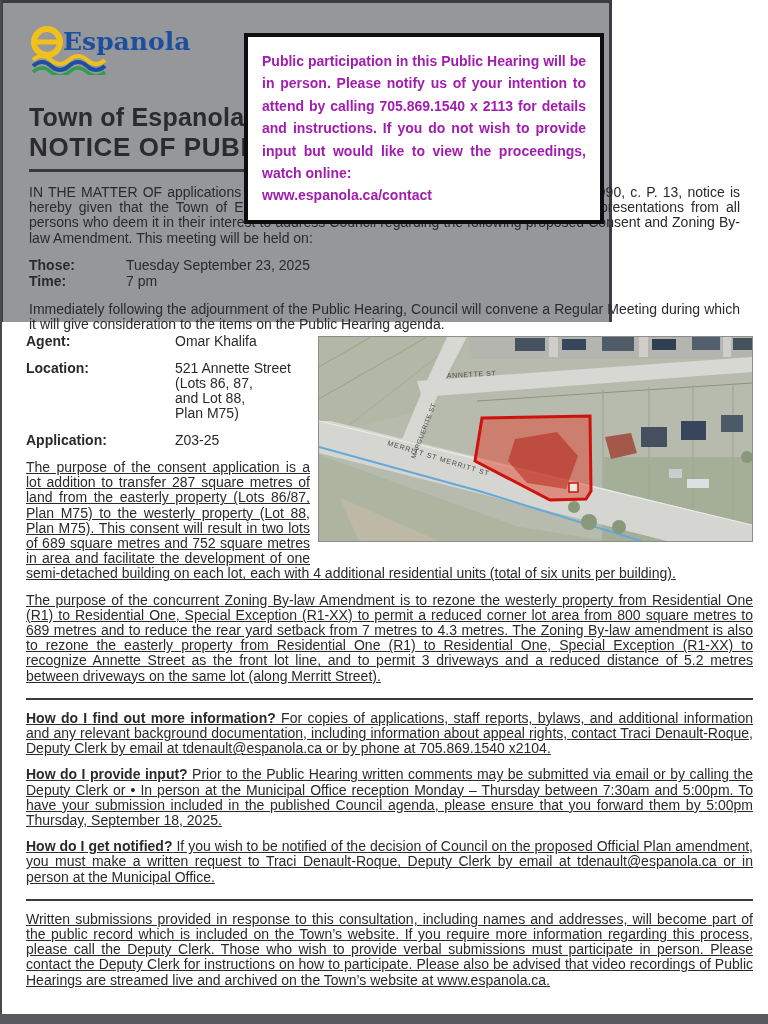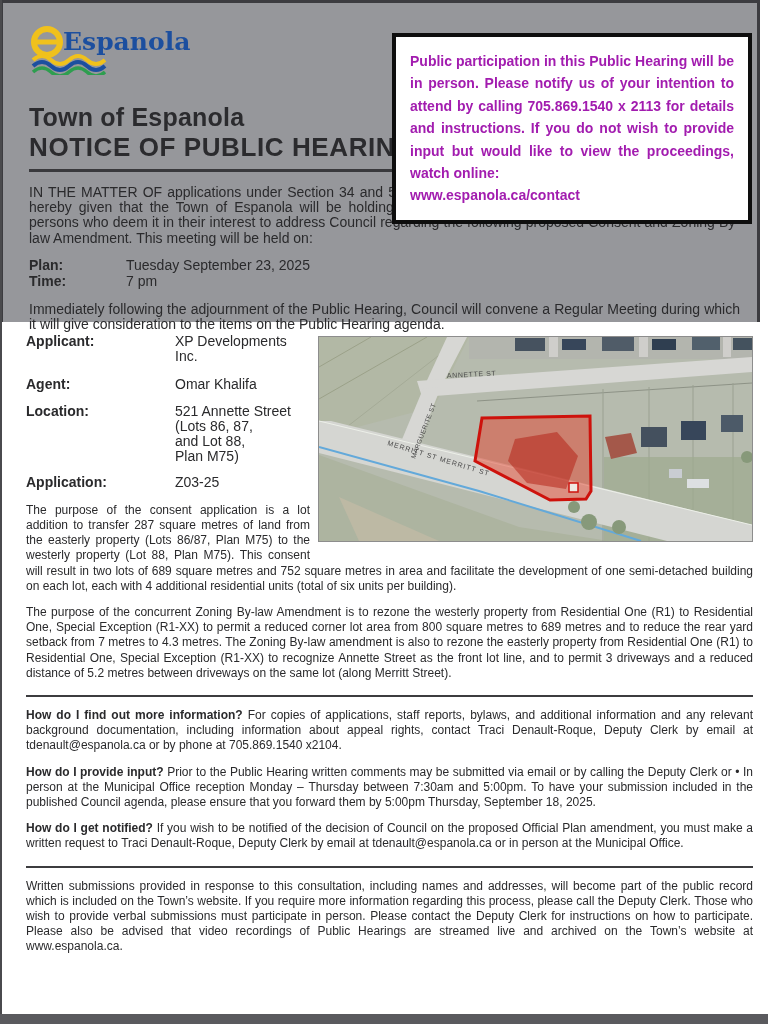--- a/index.html
+++ b/index.html
@@ -3,21 +3,21 @@
 <meta charset="utf-8">
 <style>
   * { margin:0; padding:0; box-sizing:border-box; }
   html,body { width:768px; background:#fff; }
   body { font-family:"Liberation Sans", sans-serif; color:#2a2a2c; }
   .page { position:relative; width:768px; height:1024px; background:#fff; overflow:hidden; }
   .left-edge { position:absolute; left:0; top:0; bottom:0; width:2px; background:#4a4a4d; z-index:5; }
   .bottom-bar { position:absolute; left:0; bottom:0; width:768px; height:10px; background:#5a5a5e; z-index:6; }
 
   
-  .gray-header { position:relative; width:760px; height:322px; background:#96979b;
+  .gray-header { position:relative; width:612px; height:322px; background:#96979b;
                  border:3px solid #3c3c40; border-bottom:none; padding:0 32px 10px 26px; }
   .logo { margin-top:20px; height:52px; }
   .title-block { margin-top:29px; line-height:1.05; }
   .title1 { font-size:25px; font-weight:bold; color:#2b2b2e; letter-spacing:0.2px; }
   .title2 { font-size:26px; font-weight:bold; color:#2b2b2e; letter-spacing:0.6px; margin-top:4px; }
   .title-rule { width:368px; border-top:3px solid #39393c; margin-top:7px; }
   .intro { margin-top:13px; font-size:14px; line-height:15.4px; text-align:justify; width:711px; }
   .meeting { margin-top:12px; font-size:14px; line-height:15.8px; }
   .mlabel { display:inline-block; width:97px; font-weight:bold; }
   .adjourn { margin-top:12px; font-size:14px; line-height:15.4px; text-align:justify; width:711px; }
@@ -27,21 +27,21 @@
                        line-height:1.6; color:#a21caf; text-align:justify; z-index:2; }
 
   
   .content { padding:12px 15px 0 26px; }
   .map-wrap { float:right; width:435px; height:206px; margin:2px 0 10px 8px;
               border:1px solid #8d8d8d; background:#b6bbae; }
   .fields { font-size:14px; line-height:15.4px; }
   .frow { margin-bottom:12px; display:flex; }
   .flabel { width:149px; font-weight:bold; flex:0 0 149px; }
   .fvalue div { line-height:14.8px; }
-  .body-p { font-size:12px; line-height:15.2px; text-align:justify; margin-top:11px; }
+  .body-p { font-size:14px; line-height:15.2px; text-align:justify; margin-top:11px;text-decoration:underline; }
   .consent { margin-top:9px; }
   .rule { border:none; border-top:2px solid #3c3c3f; margin:14px 0 2px 0; }
 </style>
 </head>
 <body>
 
 <div class="page">
   <div class="left-edge"></div>
 
   <header class="gray-header">
@@ -64,21 +64,21 @@
 
     <div class="participation-box">
       <span>Public participation in this Public Hearing will be in person.  Please notify us of your intention to attend by calling 705.869.1540 x 2113 for details and instructions. If you do not wish to provide input but would like to view the proceedings, watch online:</span><br>
       <span>www.espanola.ca/contact</span>
     </div>
 
     <p class="intro">IN THE MATTER OF applications under Section 34 and 53 of The Planning Act, R.S.O. 1990, c. P. 13, notice is hereby given that the Town of Espanola will be holding a Public Hearing to receive representations from all persons who deem it in their interest to address Council regarding the following proposed Consent and Zoning By-law Amendment. This meeting will be held on:</p>
 
     <div class="meeting">
       <div>
-        <span class="mlabel">Plan:</span><span>Tuesday September 23, 2025</span>
+        <span class="mlabel">Those:</span><span>Tuesday September 23, 2025</span>
       </div>
       <div>
         <span class="mlabel">Time:</span><span>7 pm</span>
       </div>
     </div>
 
     <p class="adjourn">Immediately following the adjournment of the Public Hearing, Council will convene a Regular Meeting during which it will give consideration to the items on the Public Hearing agenda.</p>
   </header>
 
   <main class="content">
@@ -136,24 +136,20 @@
         <rect x="250" y="146" width="9" height="9" fill="#eee8e2" stroke="#ce120c" stroke-width="1.5"></rect>
 
         <text x="128" y="41" font-size="7" fill="#4c4c4c" letter-spacing="0.6" transform="rotate(-3 128 41)">ANNETTE ST</text>
         <text x="96" y="122" font-size="6.5" fill="#4c4c4c" letter-spacing="0.4" transform="rotate(-69 96 122)">MARGUERITE ST</text>
         <text x="68" y="108" font-size="7" fill="#4c4c4c" letter-spacing="1" transform="rotate(17 68 108)">MERRITT ST MERRITT ST</text>
       </svg>
     </div>
 
     <div class="fields">
       <div class="frow">
-        <span class="flabel">Applicant:</span>
-        <span class="fvalue">XP Developments Inc.</span>
-      </div>
-      <div class="frow">
         <span class="flabel">Agent:</span>
         <span class="fvalue">Omar Khalifa</span>
       </div>
       <div class="frow">
         <span class="flabel">Location:</span>
         <span class="fvalue">
           <div>521 Annette Street</div>
           <div>(Lots 86, 87,</div>
           <div>and Lot 88,</div>
           <div>Plan M75)</div>

